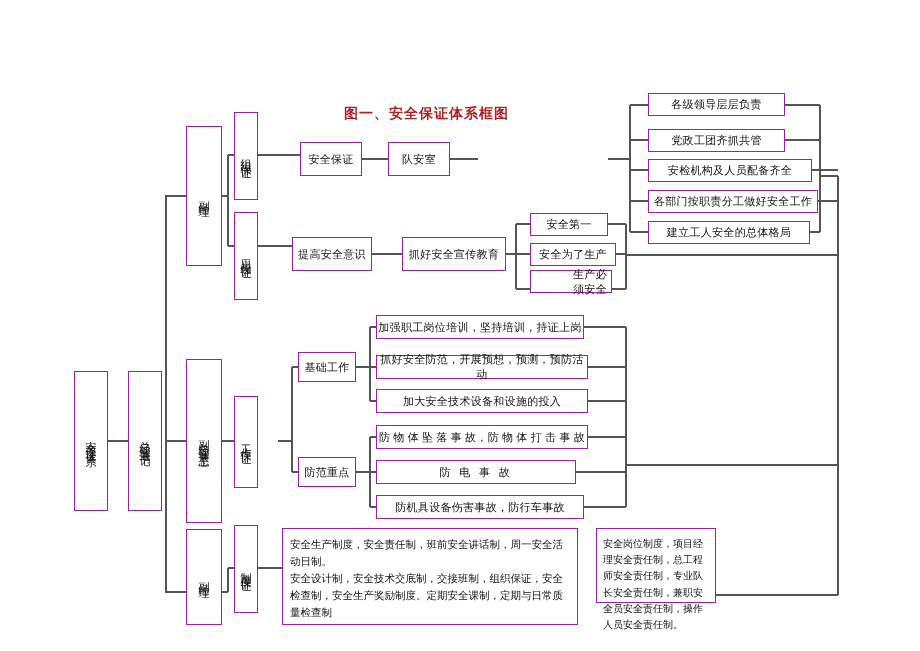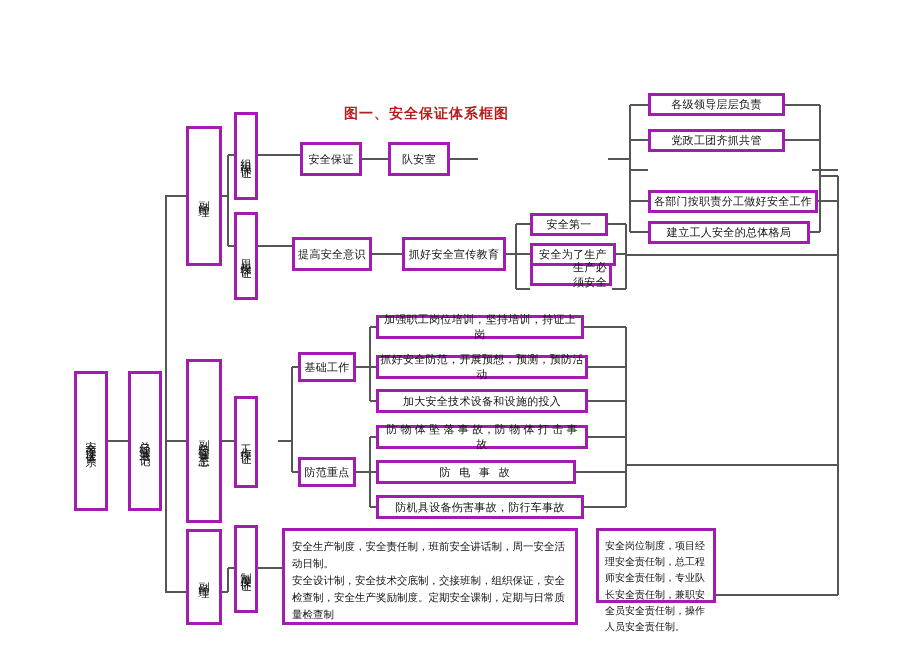--- a/index.html
+++ b/index.html
@@ -8,21 +8,21 @@
     background:#ffffff;
     font-family:"Liberation Serif","DejaVu Serif",serif;
     color:#1a1a1a;
     overflow:hidden;
   }
   #canvas{position:relative;width:920px;height:651px;}
   svg.wires{position:absolute;left:0;top:0;width:920px;height:651px;pointer-events:none;}
   .node{
     position:absolute;
     box-sizing:border-box;
-    border:3px solid #a21caf;
+    border:1px solid #a21caf;
     background:#ffffff;
     display:flex;
     align-items:center;
     justify-content:center;
     text-align:center;
     font-size:11px;
     line-height:1.35;
     letter-spacing:.3px;
     color:#111;
     z-index:2;
@@ -185,30 +185,31 @@
 
   <div class="node vert" style="left:234px;top:525px;width:24px;height:88px;">制度保证</div>
 
   <div class="node" style="left:300px;top:142px;width:62px;height:34px;">安全保证</div>
 
   <div class="node" style="left:388px;top:142px;width:62px;height:34px;">队安室</div>
 
 
   <div class="node" style="left:648px;top:93px;width:137px;height:23px;">各级领导层层负责</div>
   <div class="node" style="left:648px;top:129px;width:137px;height:23px;">党政工团齐抓共管</div>
+  <div class="node" style="left:648px;top:159px;width:164px;height:23px;">安检机构及人员配备齐全</div>
   <div class="node" style="left:648px;top:190px;width:170px;height:23px;">各部门按职责分工做好安全工作</div>
   <div class="node" style="left:648px;top:221px;width:162px;height:23px;">建立工人安全的总体格局</div>
 
   <div class="node" style="left:292px;top:237px;width:80px;height:34px;">提高安全意识</div>
 
   <div class="node" style="left:402px;top:237px;width:104px;height:34px;">抓好安全宣传教育</div>
 
   <div class="node" style="left:530px;top:213px;width:78px;height:23px;">安全第一</div>
   <div class="node" style="left:530px;top:243px;width:86px;height:23px;">安全为了生产</div>
-  <div class="node" style="left:530px;top:263px;width:82px;height:23px;padding-left:38px;">生产必须安全</div>
+  <div class="node" style="left:530px;top:270px;width:82px;height:23px;padding-left:38px;">生产必须安全</div>
 
   <div class="node" style="left:298px;top:352px;width:58px;height:30px;">基础工作</div>
 
   <div class="node" style="left:298px;top:457px;width:58px;height:30px;">防范重点</div>
 
   <div class="node" style="left:376px;top:315px;width:208px;height:24px;">加强职工岗位培训，坚持培训，持证上岗</div>
   <div class="node" style="left:376px;top:355px;width:212px;height:24px;">抓好安全防范，开展预想，预测，预防活动</div>
   <div class="node" style="left:376px;top:389px;width:212px;height:24px;">加大安全技术设备和设施的投入</div>
 
   <div class="node" style="left:376px;top:425px;width:212px;height:24px;">防 物 体 坠 落 事 故，防 物 体 打 击 事 故</div>

